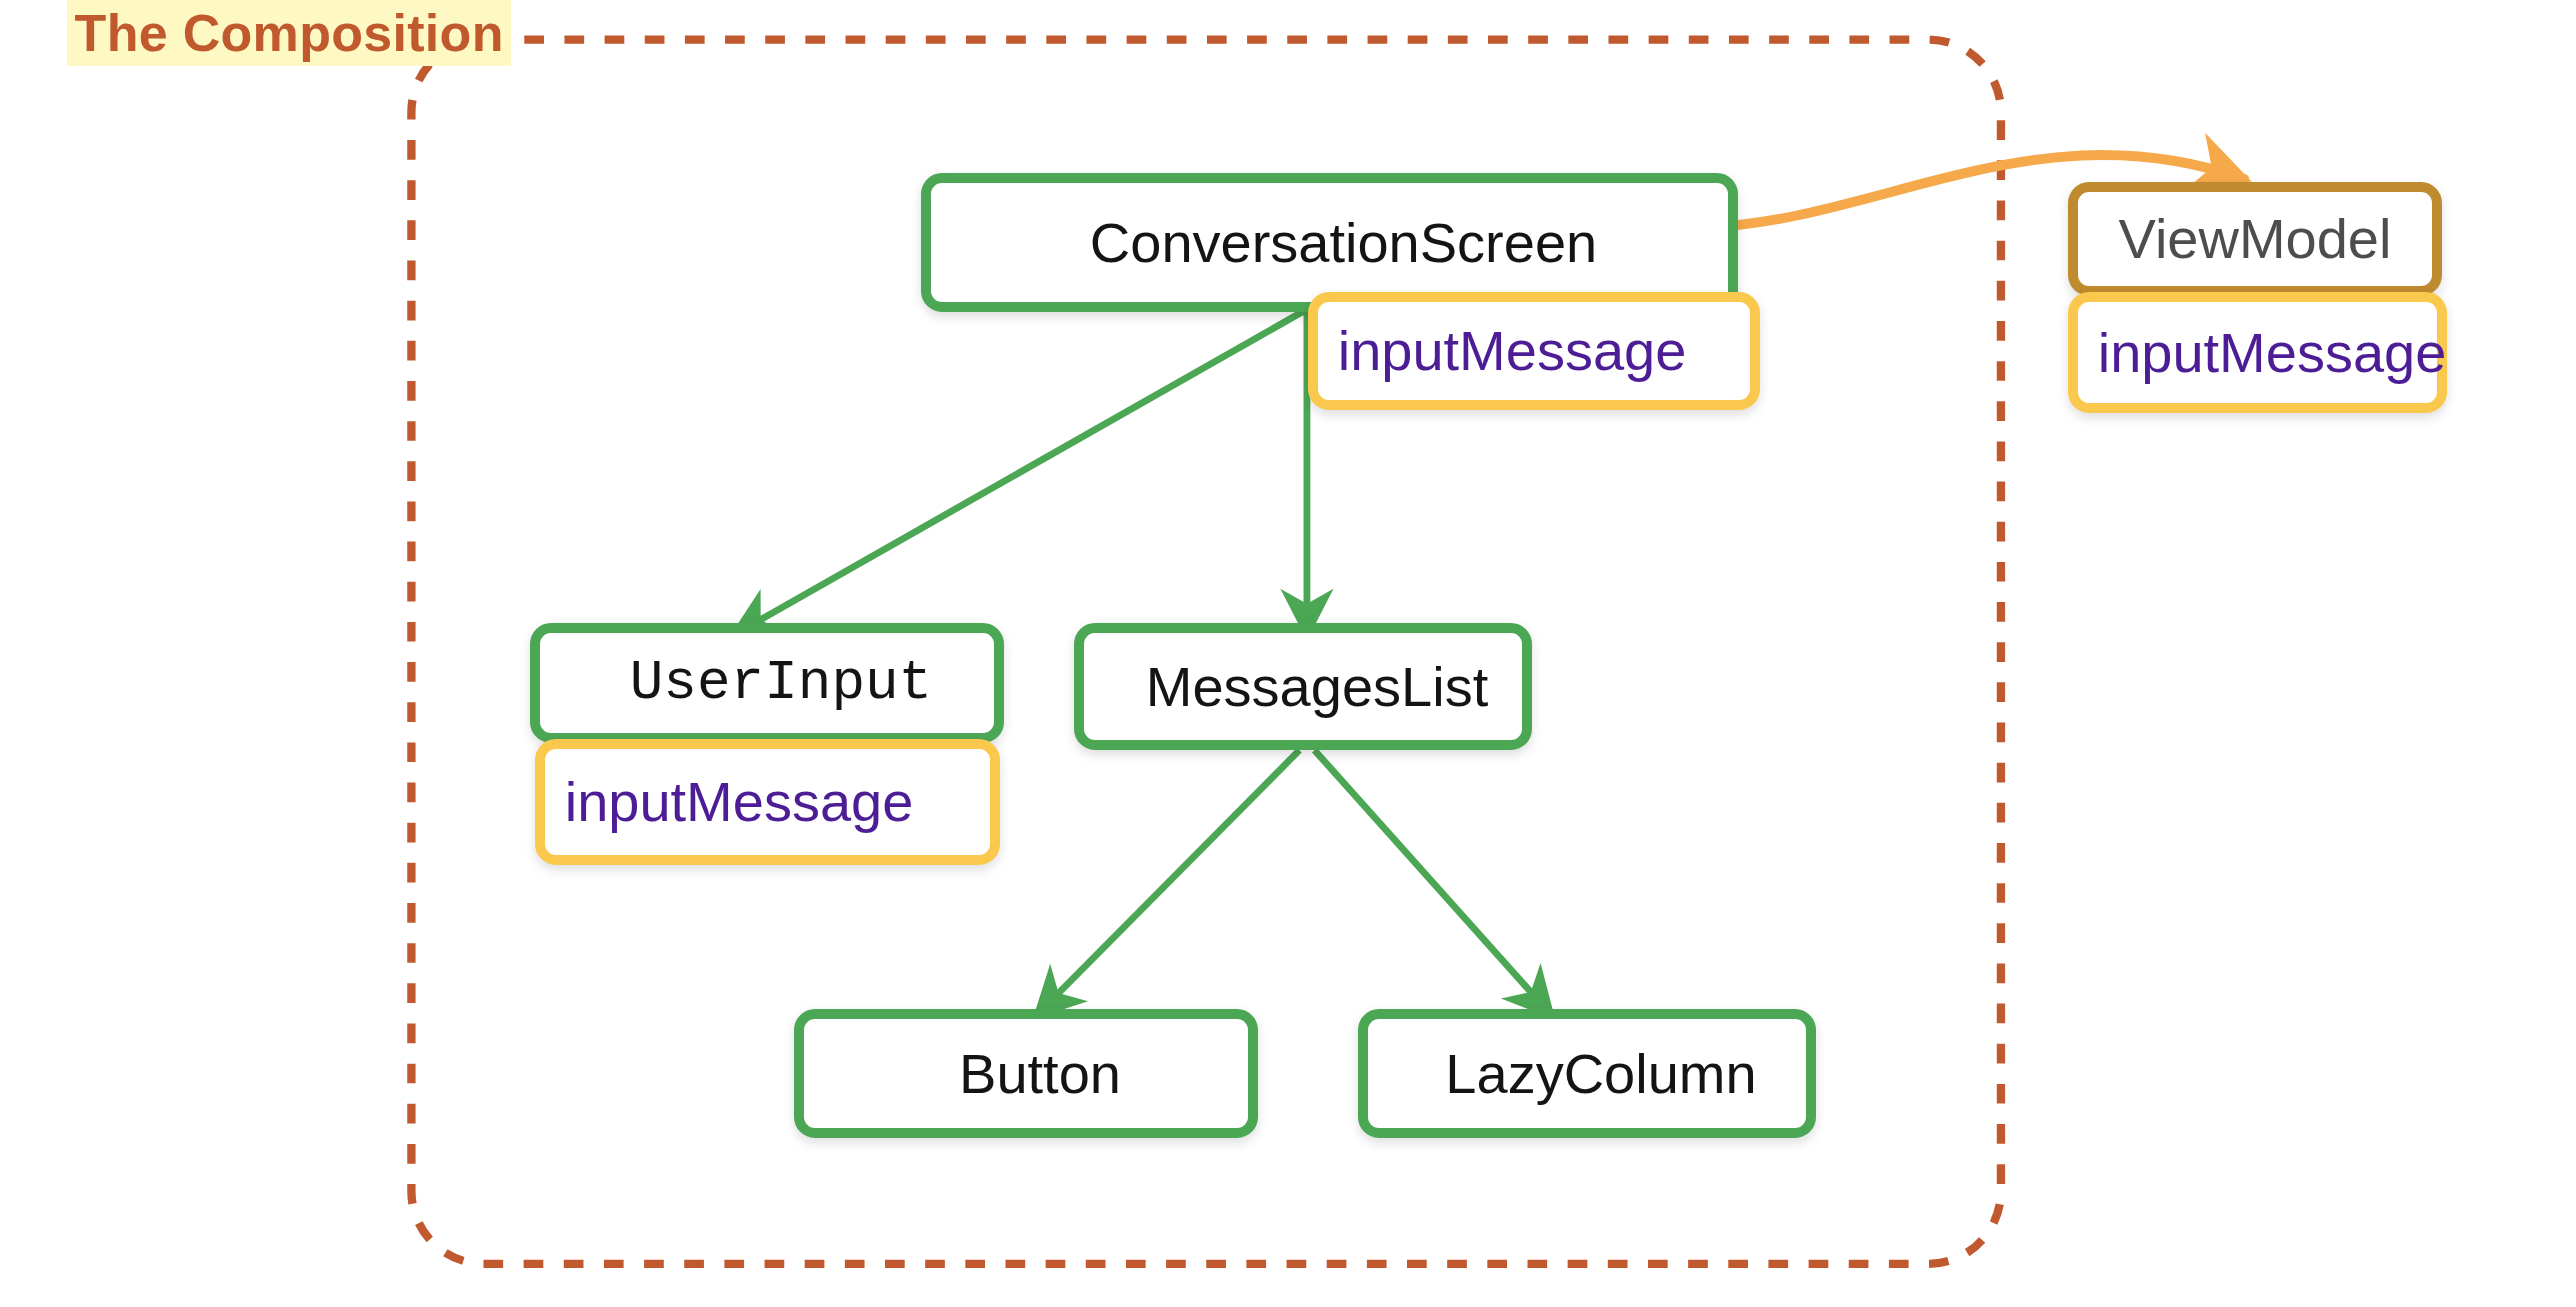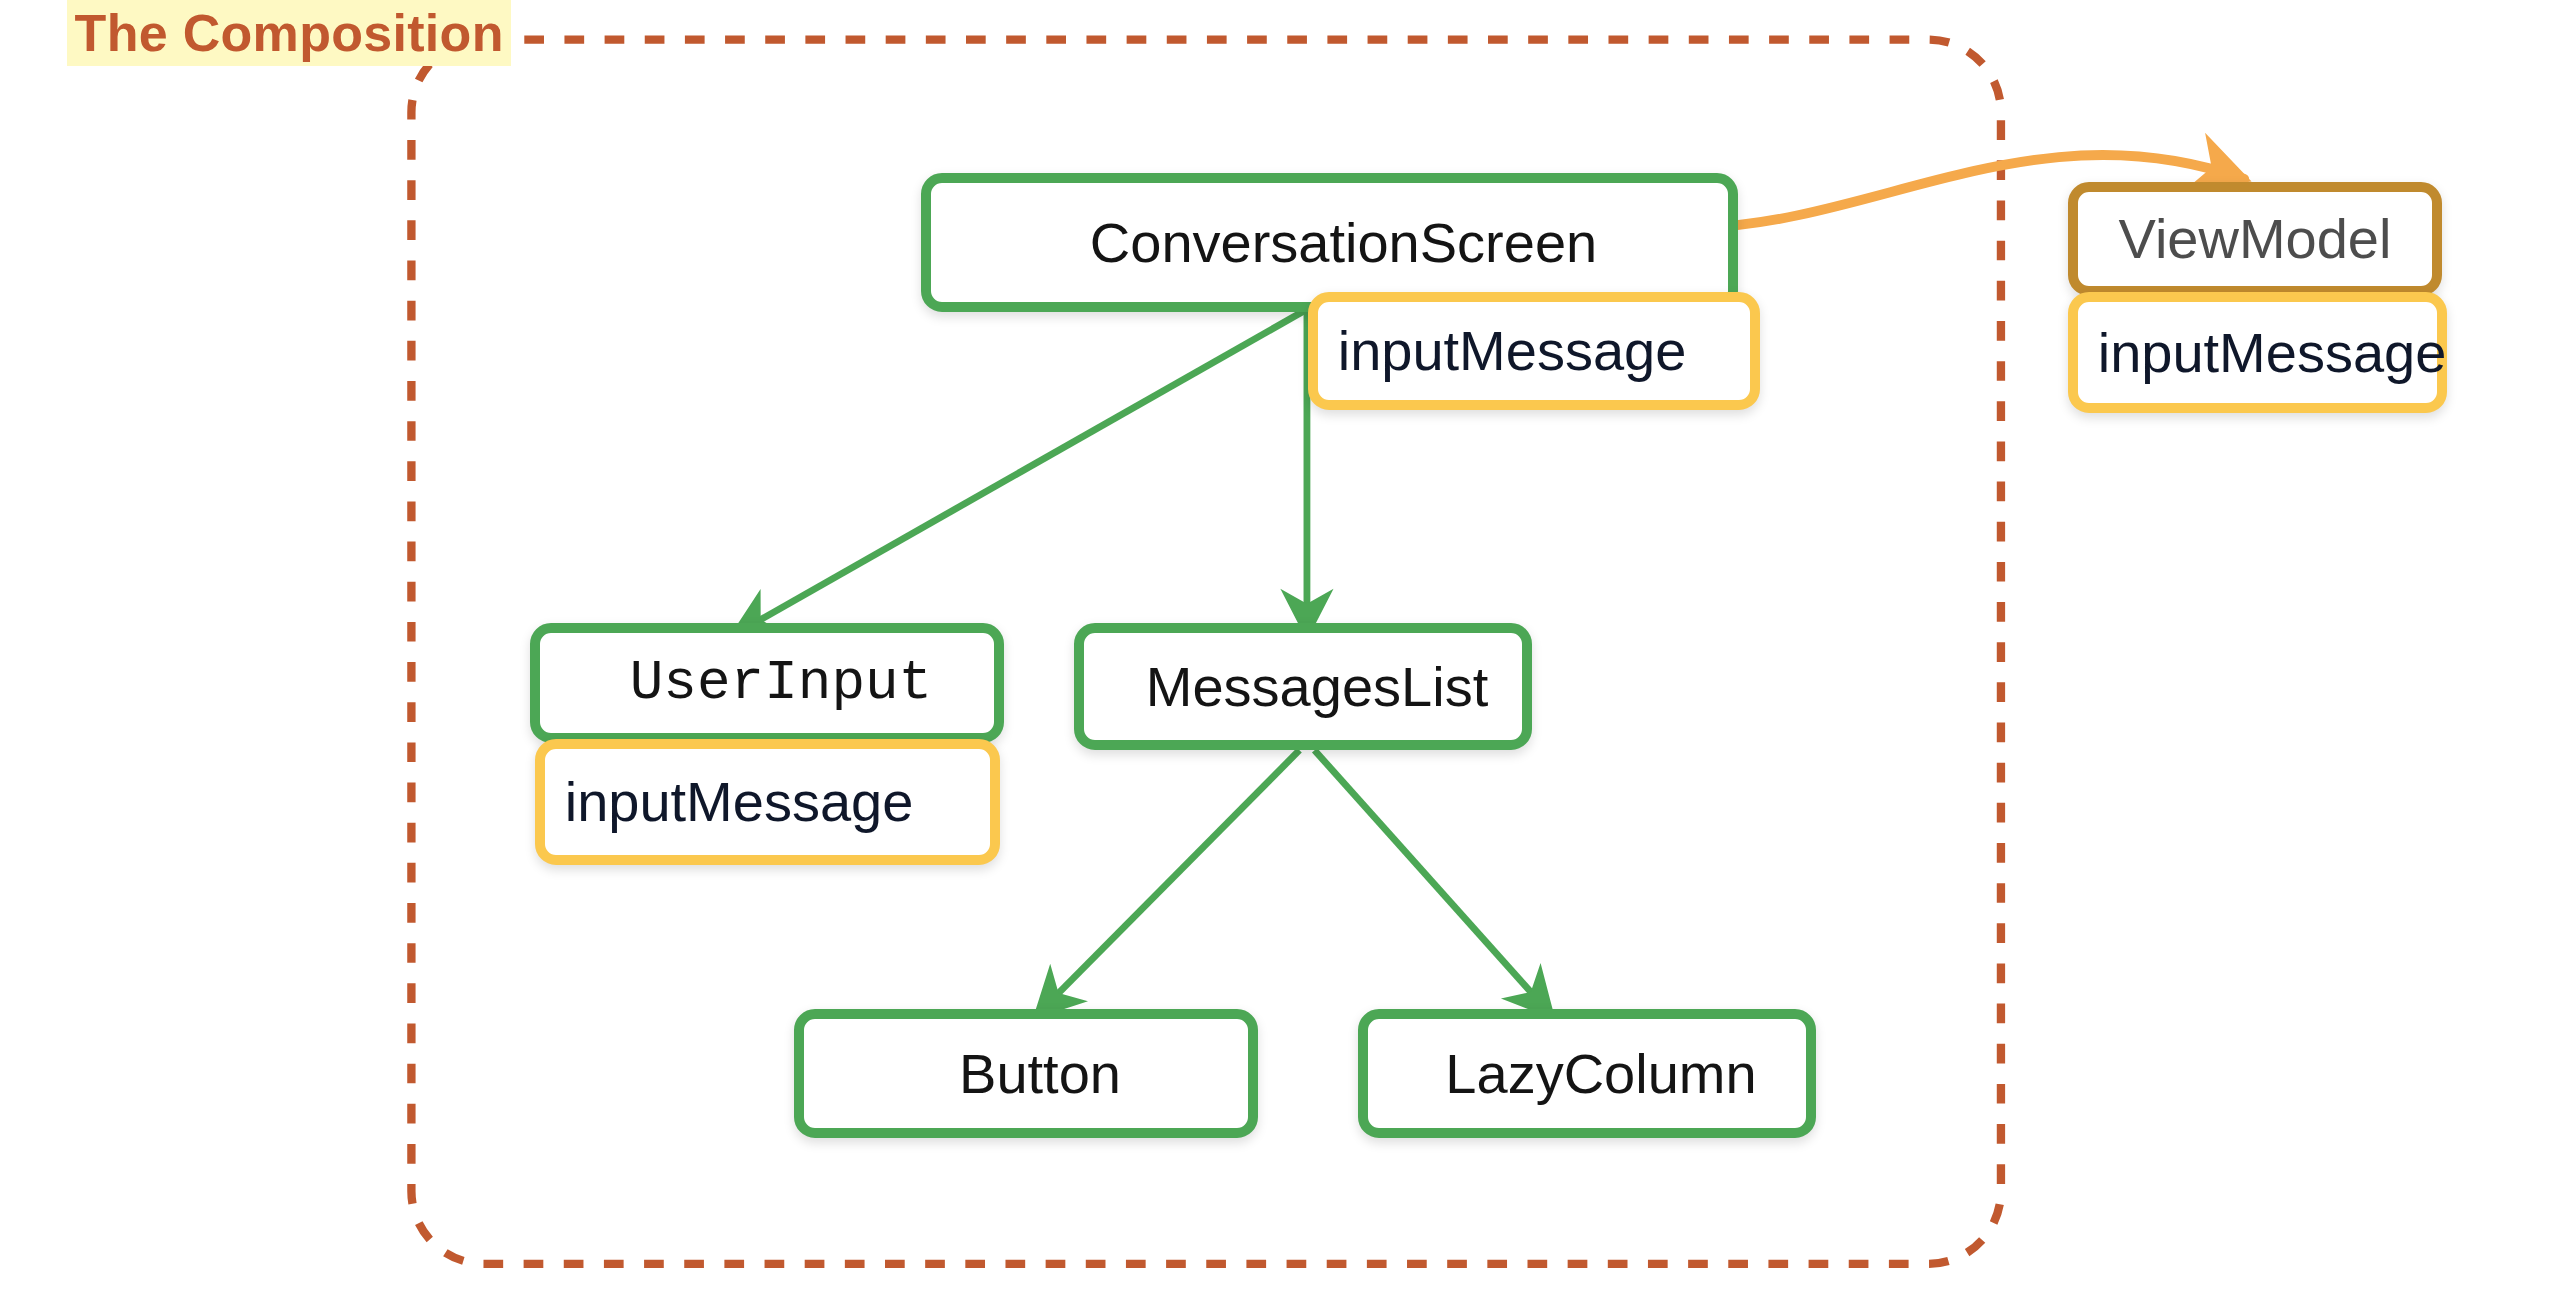--- a/index.html
+++ b/index.html
@@ -45,21 +45,21 @@
     text-align:center;
   }
   .n-brown .lbl{ color:#4d4d4d; font-size:56px; }
 
   
   .n-yellow{
     border:10.6px solid #FBC84E;
     border-radius:21px;
     z-index:8;
   }
-  .n-yellow .lbl{ color:#0f172a; font-size:56px; }
+  .n-yellow .lbl{ color:#4c1d95; font-size:56px; }
   .n-yellow.pad-left{ justify-content:flex-start; padding-left:19.7px; }
 
   
   #boundary-label{
     position:absolute;
     left:67px; top:1245;
     font-size:52px;
     font-weight:bold;
     color:#C1592F;
     letter-spacing:0.3px;

